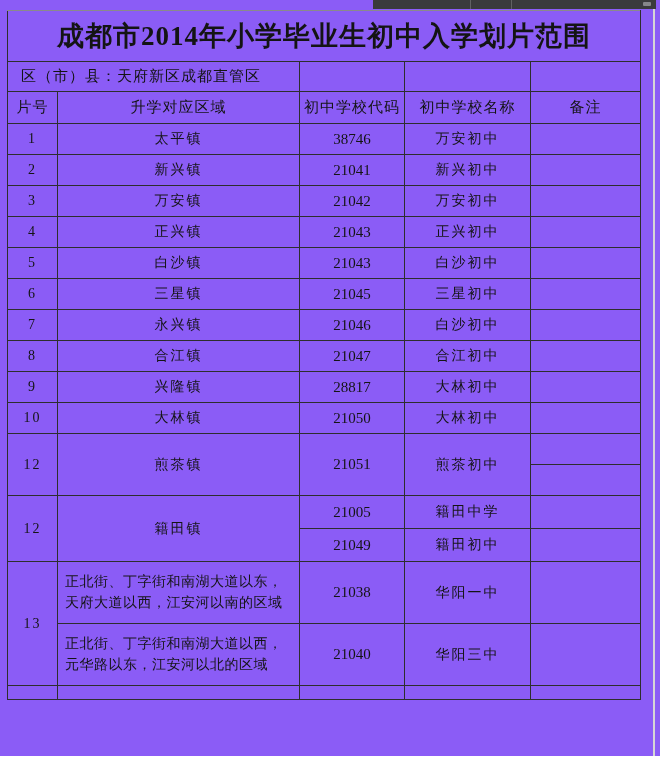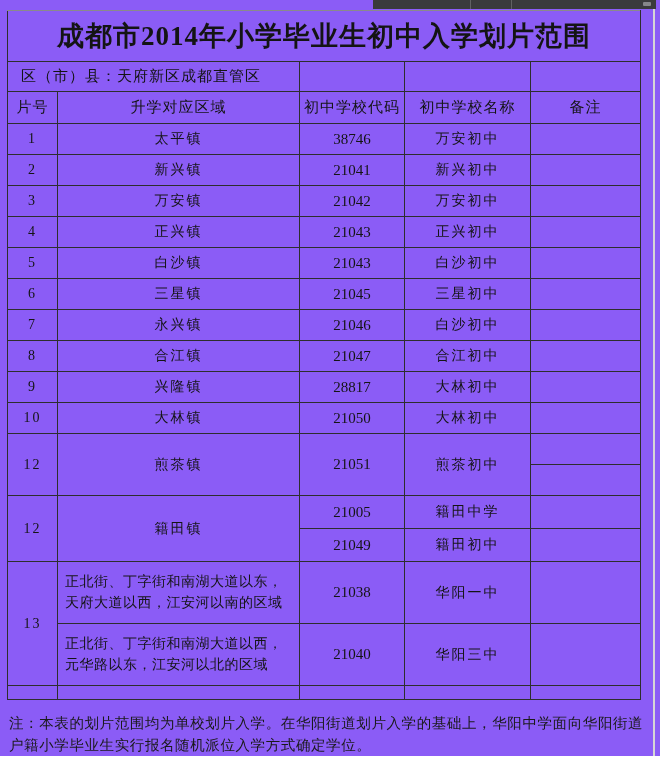--- a/index.html
+++ b/index.html
@@ -213,18 +213,17 @@
       <tr class="empty-row">
         <td></td>
         <td></td>
         <td></td>
         <td></td>
         <td></td>
       </tr>
     </tbody>
   </table>
 
-  <div class="footnote">注：本表的划片范围均为单校划片入学。在华阳街道划片入学的基础上，华阳中学面向华阳街道户籍小学毕业生实行报名随机派位入学方式确定学位。</div>
 
   <div class="bottom-rule"></div>
   <div class="watermark"></div>
 
 </div>
 
 </body></html>

